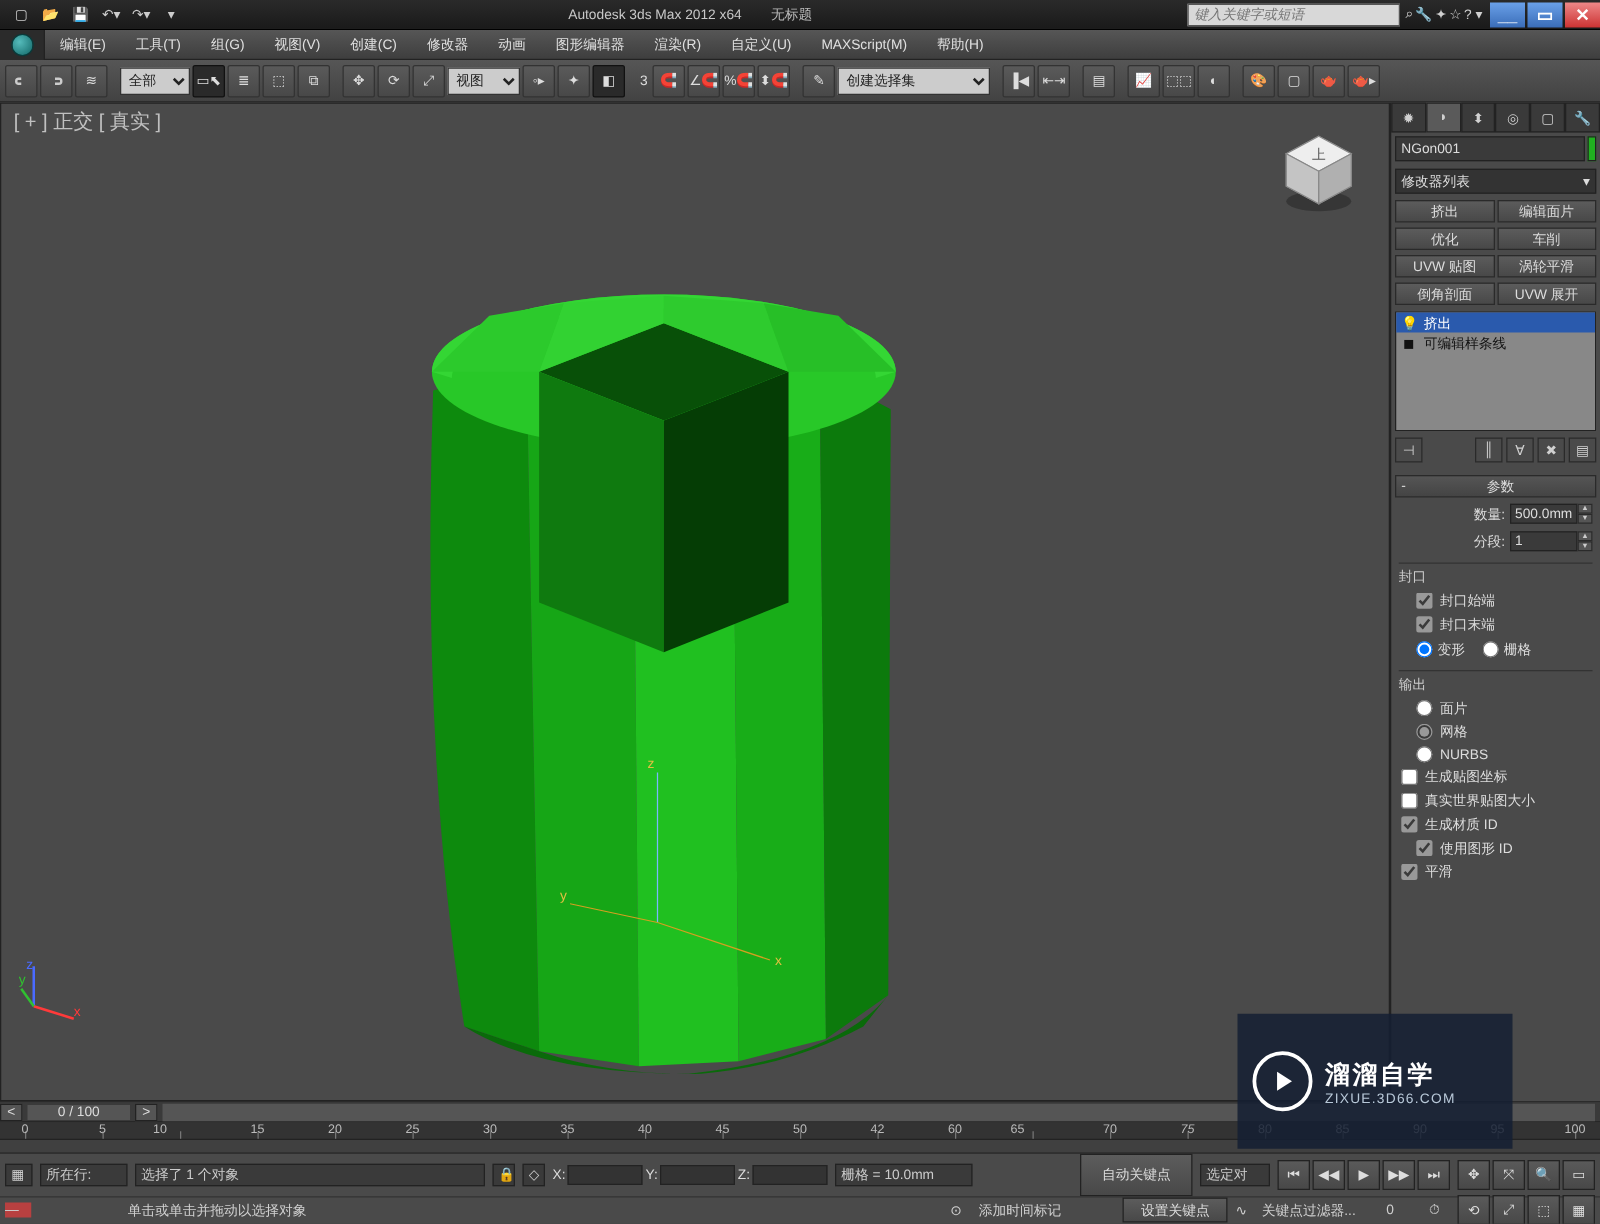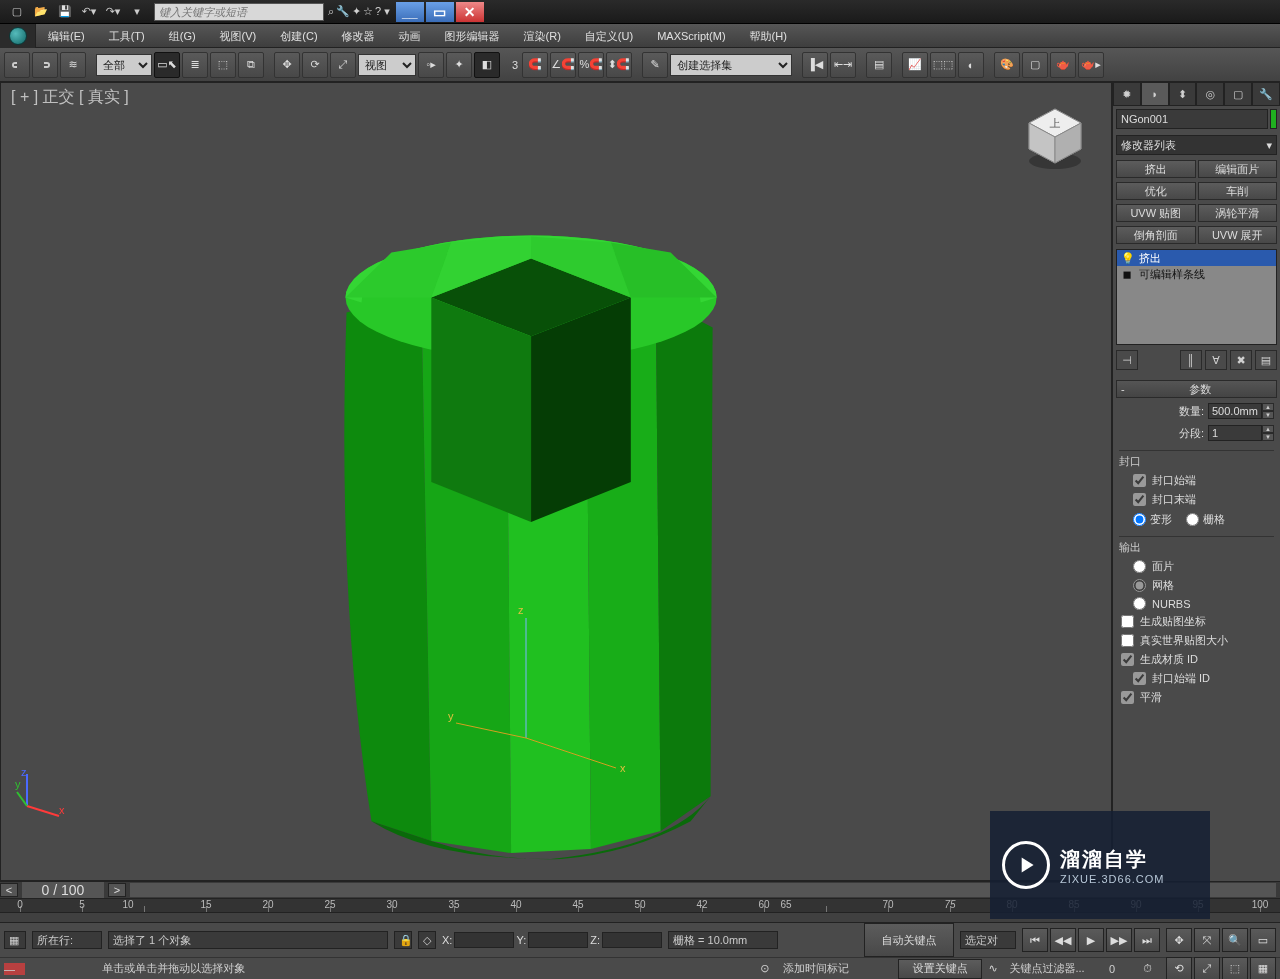--- a/index.html
+++ b/index.html
@@ -75,21 +75,21 @@
 .grplabel { color:#ccc; margin:6px 6px 2px; border-top:1px solid #333; padding-top:3px; }
 .chkrow { display:flex; align-items:center; margin:2px 6px 2px 20px; gap:6px; color:#ddd; }
 .chkrow input[type=checkbox], .chkrow input[type=radio] { accent-color:#999; }
 .chkrow.l0 { margin-left:8px; }
 .radiorow { display:flex; gap:14px; margin:3px 6px 3px 20px; }
 .radiorow label { display:flex; align-items:center; gap:4px; color:#ddd; }
 
 
 .timearea { height:98px; background:#4a4a4a; border-top:1px solid #222; display:flex; flex-direction:column; position:relative; }
 .tline { height:18px; background:#3a3a3a; display:flex; align-items:center; border-bottom:1px solid #222; }
-.tline .frame { width:82px; text-align:center; color:#ddd; font-size:14px; background:#555; margin:0 4px; }
+.tline .frame { width:82px; text-align:center; color:#ddd; font-size:11px; background:#555; margin:0 4px; }
 .tline .nav { width:18px; height:14px; background:#555; border:1px solid #222; text-align:center; line-height:12px; color:#ddd; }
 .ruler { height:16px; background:#333; position:relative; border-bottom:1px solid #222; }
 .ruler .tick { position:absolute; bottom:0; width:1px; height:6px; background:#777; }
 .ruler .ticklbl { position:absolute; bottom:2px; color:#bbb; font-size:10px; transform:translateX(-50%); }
 .kbar { height:12px; background:#404040; border-bottom:1px solid #222; }
 .statrow { flex:1; display:flex; align-items:center; background:#4a4a4a; padding:0 4px; gap:6px; }
 .statrow .sbox { height:18px; background:#3a3a3a; border:1px solid #222; color:#ccc; padding:0 4px; display:flex; align-items:center; }
 .coord { display:flex; gap:2px; align-items:center; }
 .coord .lbl { color:#ddd; }
 .coord input { width:60px; height:16px; background:#333; border:1px solid #222; color:#888; padding:0 2px; }
@@ -110,20 +110,24 @@
 
 <div class="titlebar">
   <div class="qat">
     <div class="qbtn">▢</div>
     <div class="qbtn">📂</div>
     <div class="qbtn">💾</div>
     <div class="qbtn">↶▾</div>
     <div class="qbtn">↷▾</div>
     <div class="qbtn">▾</div>
   </div>
+  <div class="title">
+    <span>Autodesk 3ds Max  2012 x64</span>
+    <span class="doc">无标题</span>
+  </div>
   <input class="search" placeholder="键入关键字或短语" style="">
   <div class="rbtns">
     <div class="qbtn">⌕</div>
     <div class="qbtn">🔧</div>
     <div class="qbtn">✦</div>
     <div class="qbtn">☆</div>
     <div class="qbtn">? ▾</div>
   </div>
   <div class="winbtns">
     <div class="winbtn min">
@@ -400,21 +404,21 @@
     <div class="chkrow l0">
         <input type="checkbox" style="">
         <span>真实世界贴图大小</span>
       </div>
     <div class="chkrow l0">
         <input type="checkbox" checked="" style="">
         <span>生成材质 ID</span>
       </div>
     <div class="chkrow">
         <input type="checkbox" checked="" style="">
-        <span>封口始端 ID</span>
+        <span>使用图形 ID</span>
       </div>
     <div class="chkrow l0">
         <input type="checkbox" checked="" style="">
         <span>平滑</span>
       </div>
   </div>
 </div>
 
 <div class="timearea">
   <div class="tline">
@@ -444,21 +448,21 @@
       <div class="ticklbl" style="left: 516px;">40</div>
       <div class="tick" style="left: 578px;"></div>
       <div class="ticklbl" style="left: 578px;">45</div>
       <div class="tick" style="left: 640px;"></div>
       <div class="ticklbl" style="left: 640px;">50</div>
       <div class="tick" style="left: 702px;"></div>
       <div class="ticklbl" style="left: 702px;">42</div>
       <div class="tick" style="left: 764px;"></div>
       <div class="ticklbl" style="left: 764px;">60</div>
       <div class="tick" style="left: 826px;"></div>
-      <div class="ticklbl" style="left: 786px;">65</div>
+      <div class="ticklbl" style="left: 814px;">65</div>
       <div class="tick" style="left: 888px;"></div>
       <div class="ticklbl" style="left: 888px;">70</div>
       <div class="tick" style="left: 950px;"></div>
       <div class="ticklbl" style="left: 950px; font-style: italic;">75</div>
       <div class="tick" style="left: 1012px;"></div>
       <div class="ticklbl" style="left: 1012px;">80</div>
       <div class="tick" style="left: 1074px;"></div>
       <div class="ticklbl" style="left: 1074px;">85</div>
       <div class="tick" style="left: 1136px;"></div>
       <div class="ticklbl" style="left: 1136px;">90</div>

